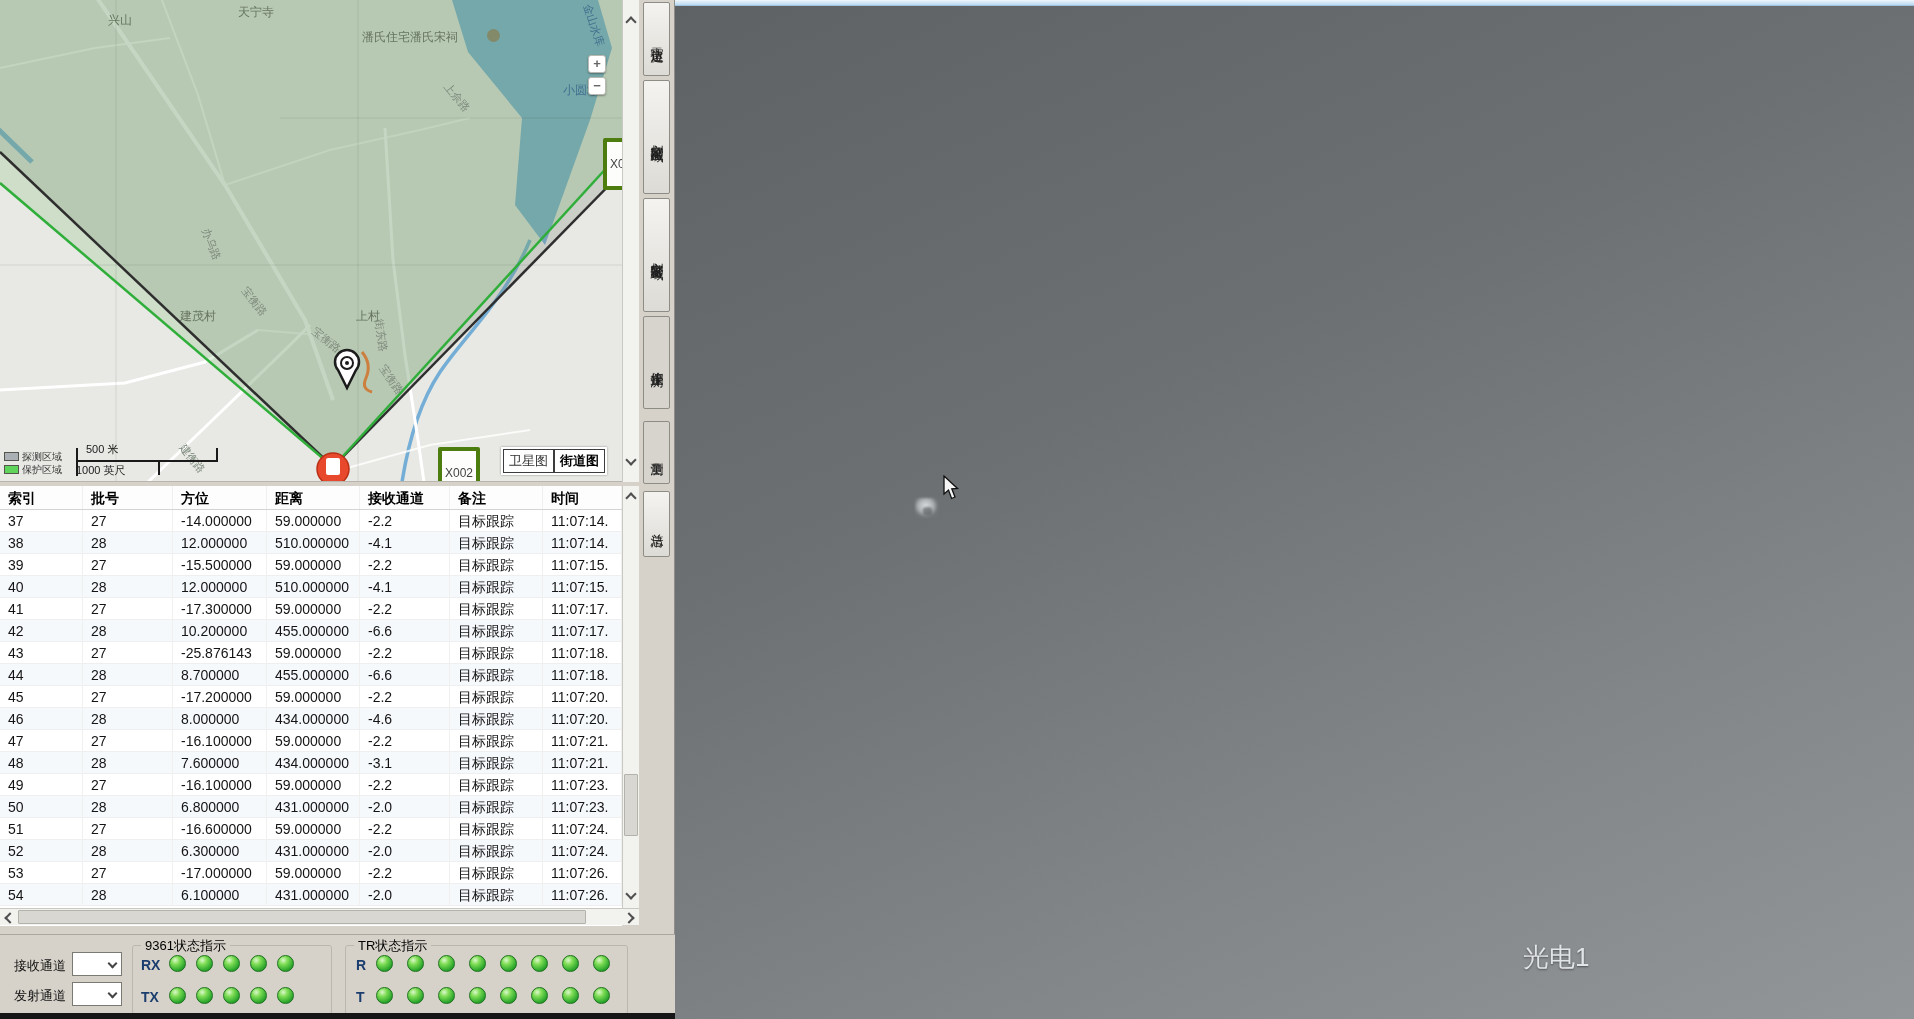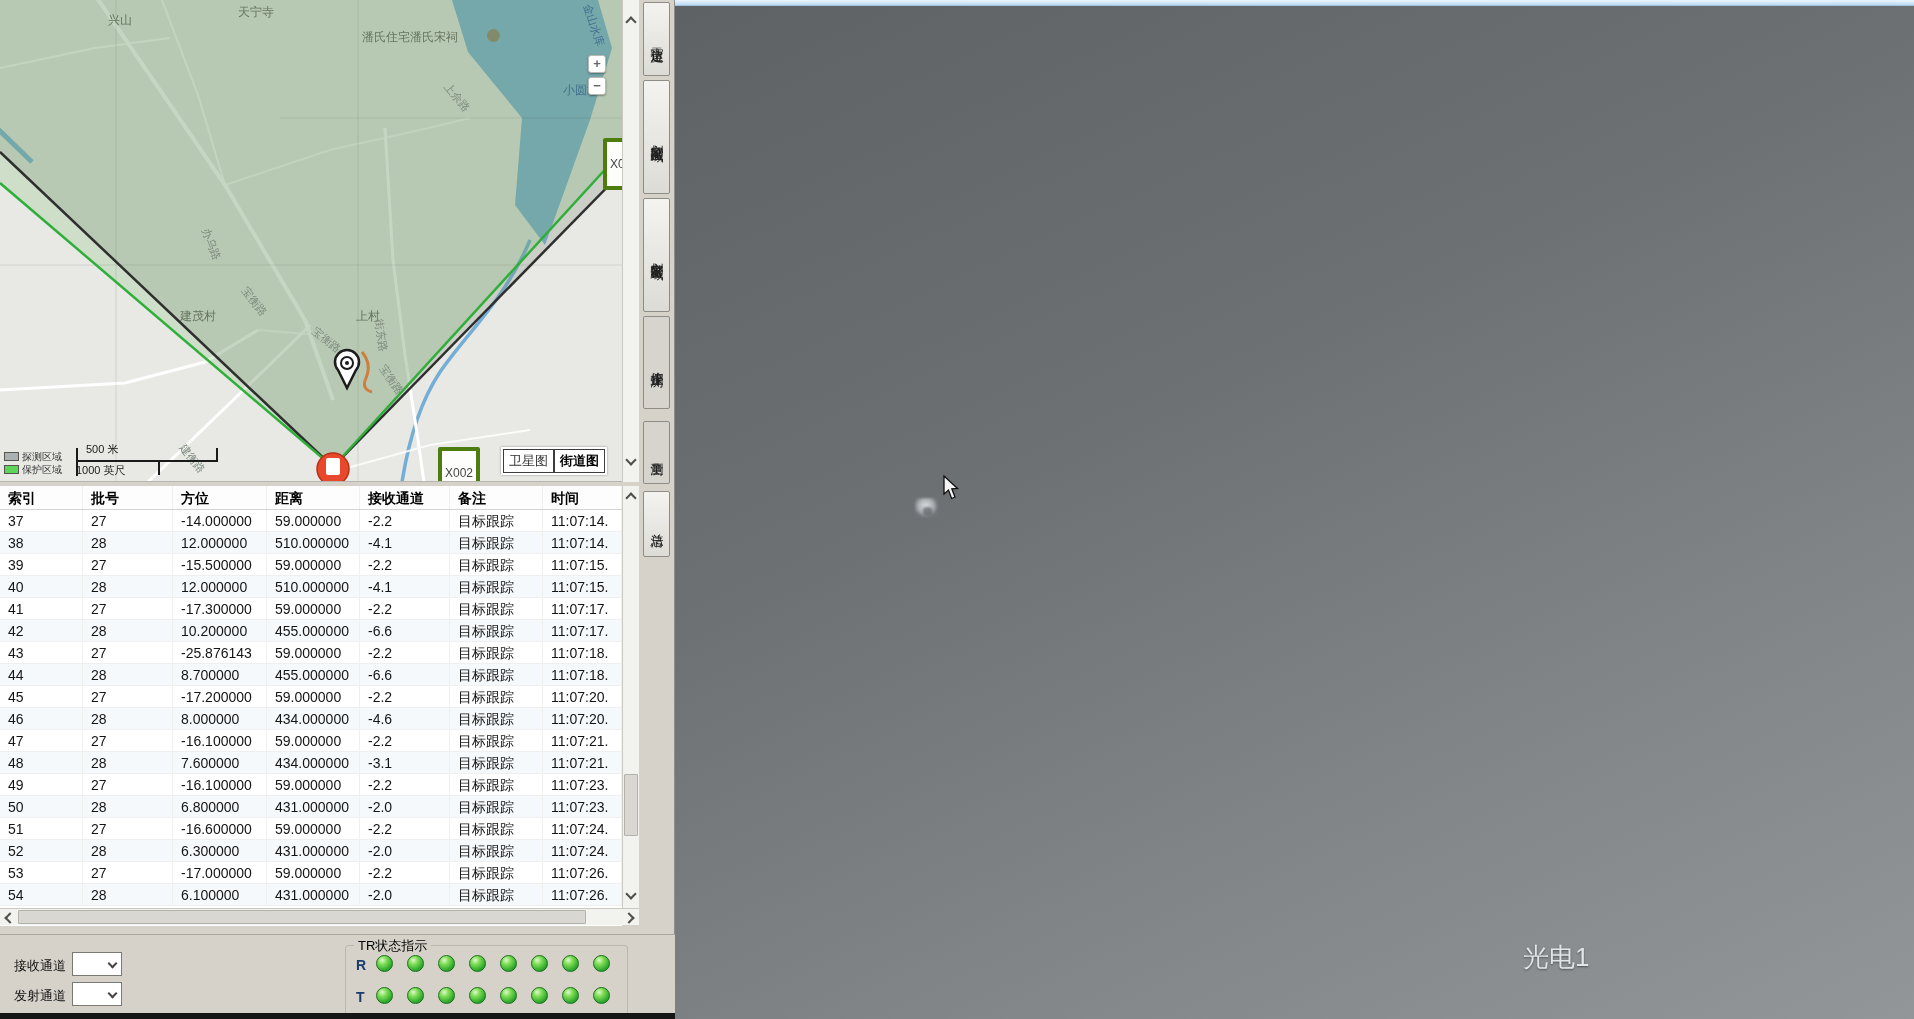--- a/index.html
+++ b/index.html
@@ -414,20 +414,35 @@
     <div id="status-panel">
       <span class="chan-label" style="left:14px;top:22px;">接收通道</span>
       <div class="combo" style="left:72px;top:17px;">
           <span class="chev down"></span>
         </div>
       <span class="chan-label" style="left:14px;top:52px;">发射通道</span>
       <div class="combo" style="left:72px;top:47px;">
           <span class="chev down"></span>
         </div>
 
+      <div class="groupbox" style="left:132px;top:10px;width:200px;height:70px;">
+        <span class="group-title">9361状态指示</span>
+        <span class="led-label" style="left:8px;top:11px;">RX</span>
+        <span class="led" style="left:36px;top:9px;"></span>
+        <span class="led" style="left:63px;top:9px;"></span>
+        <span class="led" style="left:90px;top:9px;"></span>
+        <span class="led" style="left:117px;top:9px;"></span>
+        <span class="led" style="left:144px;top:9px;"></span>
+        <span class="led-label" style="left:8px;top:43px;">TX</span>
+        <span class="led" style="left:36px;top:41px;"></span>
+        <span class="led" style="left:63px;top:41px;"></span>
+        <span class="led" style="left:90px;top:41px;"></span>
+        <span class="led" style="left:117px;top:41px;"></span>
+        <span class="led" style="left:144px;top:41px;"></span>
+      </div>
 
       <div class="groupbox" style="left:345px;top:10px;width:283px;height:70px;padding-left:12px;">
         <span class="group-title">TR状态指示</span>
         <span class="led-label" style="left:10px;top:11px;">R</span>
         <span class="led" style="left:30px;top:9px;"></span>
         <span class="led" style="left:61px;top:9px;"></span>
         <span class="led" style="left:92px;top:9px;"></span>
         <span class="led" style="left:123px;top:9px;"></span>
         <span class="led" style="left:154px;top:9px;"></span>
         <span class="led" style="left:185px;top:9px;"></span>

